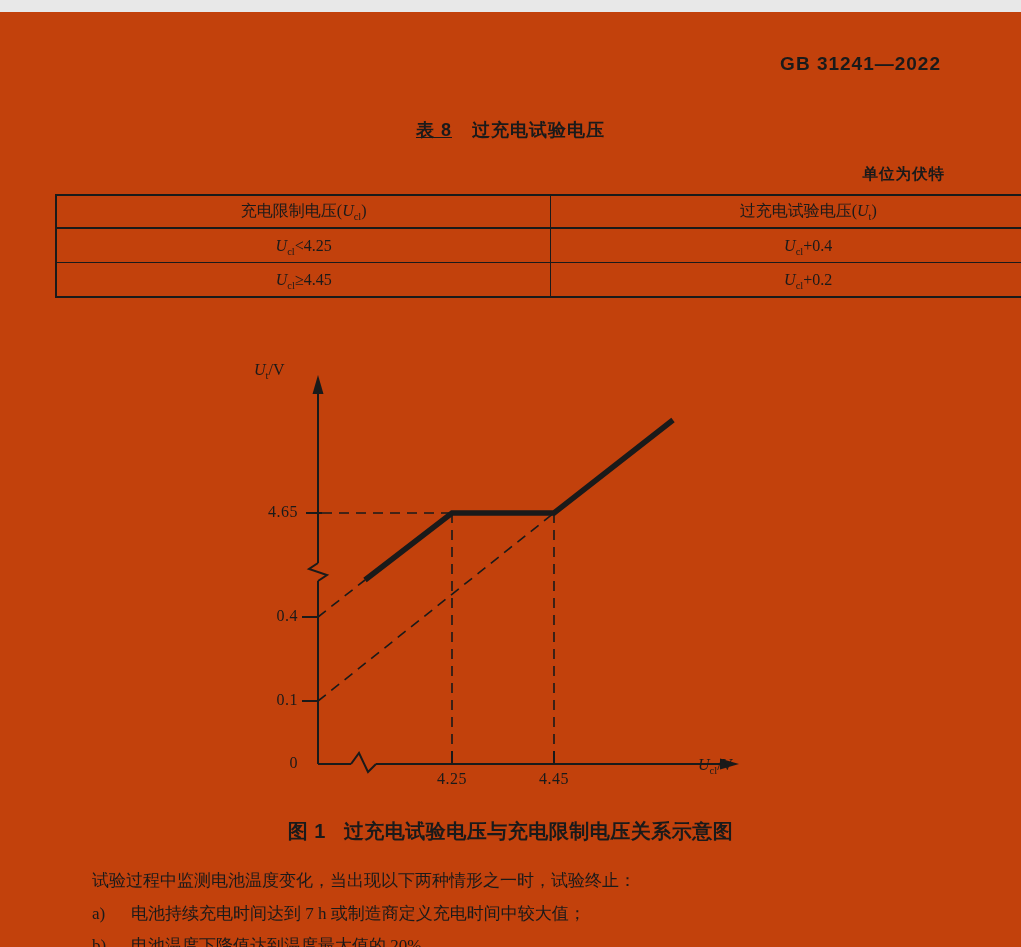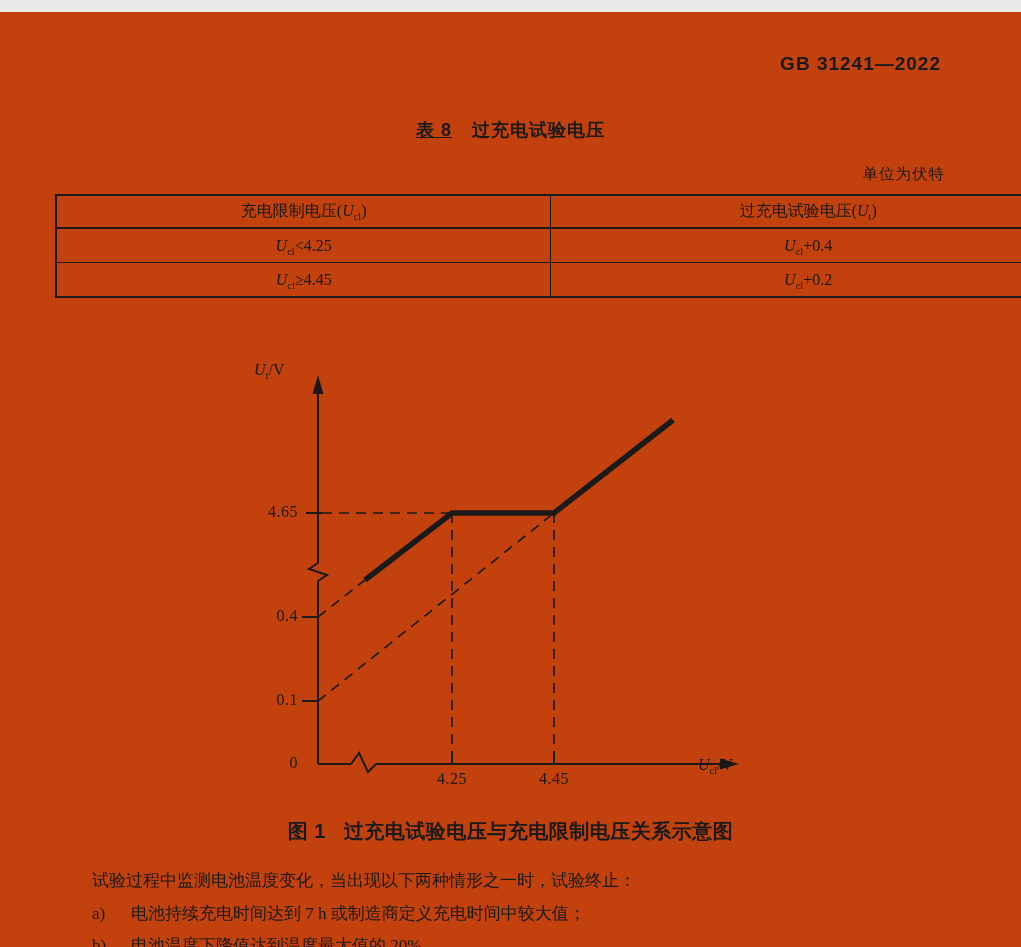--- a/index.html
+++ b/index.html
@@ -15,21 +15,21 @@
     font-weight:bold;font-size:19px;letter-spacing:1px;
   }
   
   .tbl-caption{
     position:absolute;top:106px;left:0;width:100%;text-align:center;
     font-family:"Liberation Sans","DejaVu Sans",sans-serif;
     font-weight:bold;font-size:18px;letter-spacing:1px;
   }
   .tbl-caption .cap-label{margin-right:20px;text-decoration:underline;}
   .unit-note{
-    position:absolute;top:152px;right:76px;font-size:15.5px;letter-spacing:1px;
+    position:absolute;top:152px;right:76px;font-size:15.5px;letter-spacing:1px;font-weight:bold;
   }
   
   .tbl{
     position:absolute;left:55px;top:182px;width:1012px;
     border-collapse:collapse;table-layout:fixed;
     font-size:16px;
   }
   .tbl th,.tbl td{
     border:1px solid #1a1a1a;text-align:center;vertical-align:middle;
     font-weight:normal;padding:0;

